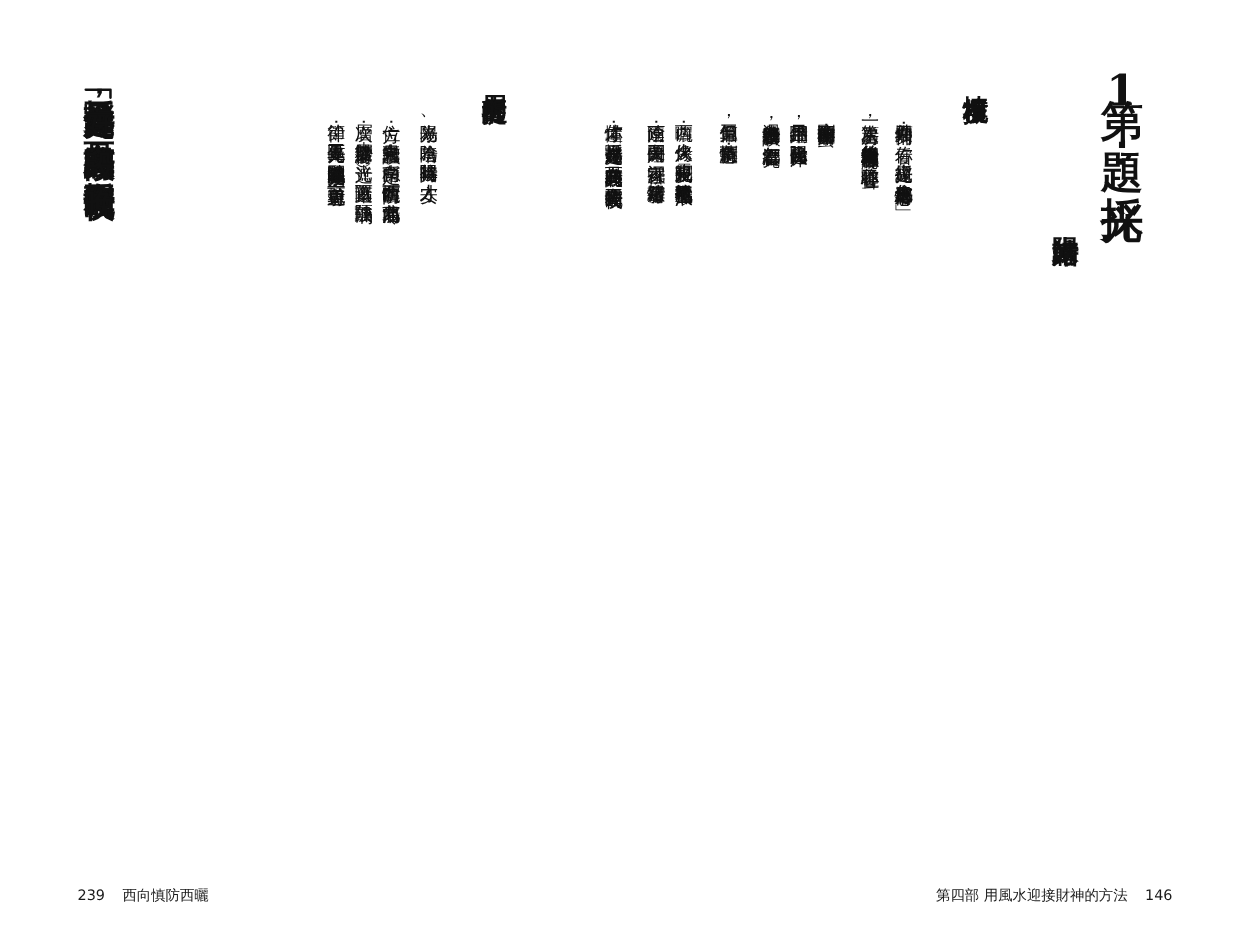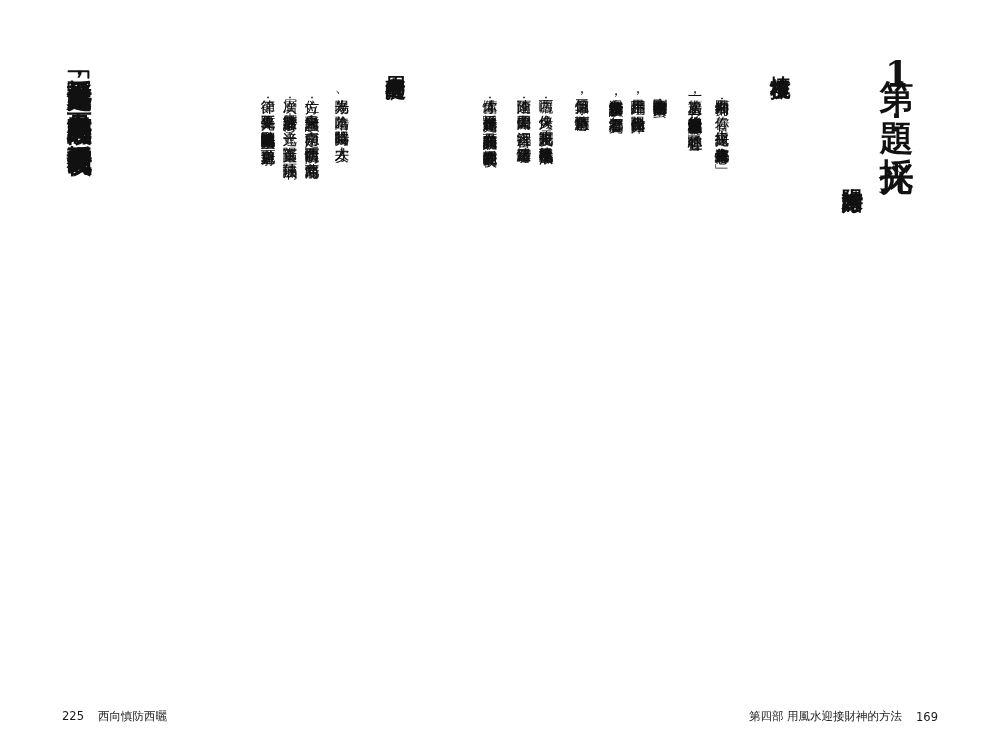--- a/index.html
+++ b/index.html
@@ -100,21 +100,21 @@
     bottom: 0;
     display: flex;
     align-items: baseline;
     gap: 14px;
   }
   .footer-right {
     position: absolute;
     right: 62px;
     bottom: 0;
     display: flex;
-    align-items: center;
+    align-items: flex-start;
     gap: 14px;
     margin-top: 16px;
   }
   .pgnum { font-size: 11.5px; }
   .ftext { font-size: 11.5px; }
 </style>
 </head>
 <body>
 
 <div class="page">
@@ -144,22 +144,22 @@
 
   <div class="vt col" style="right:648px;">光為陽、暗為陰；陰陽得其時，人才安。</div>
   <div class="vt col" style="right:678px;">方位：東向晨光宜讀、南向穩定、西向慎防西曬、北向清而易冷。</div>
   <div class="vt col" style="right:700px;">層次：雙層窗簾（薄紗＋遮光）、遮陽百葉、隔熱玻璃。</div>
   <div class="vt col" style="right:722px;">節律：工作區要見光，臥室晚間以溫暖間接光為主，避免頭頂直射。</div>
 
   <div class="vt emph">採光不是「越亮越好」，而是亮在該亮的時段、靜在需要靜的夜晚。</div>
 
   <div class="footer">
     <div class="footer-left">
-      <span class="pgnum">225</span>
+      <span class="pgnum">239</span>
       <span class="ftext">西向慎防西曬</span>
     </div>
     <div class="footer-right">
       <span class="ftext">第四部 用風水迎接財神的方法</span>
-      <span class="pgnum">169</span>
+      <span class="pgnum">146</span>
     </div>
   </div>
 
 </div>
 
 </body></html>

